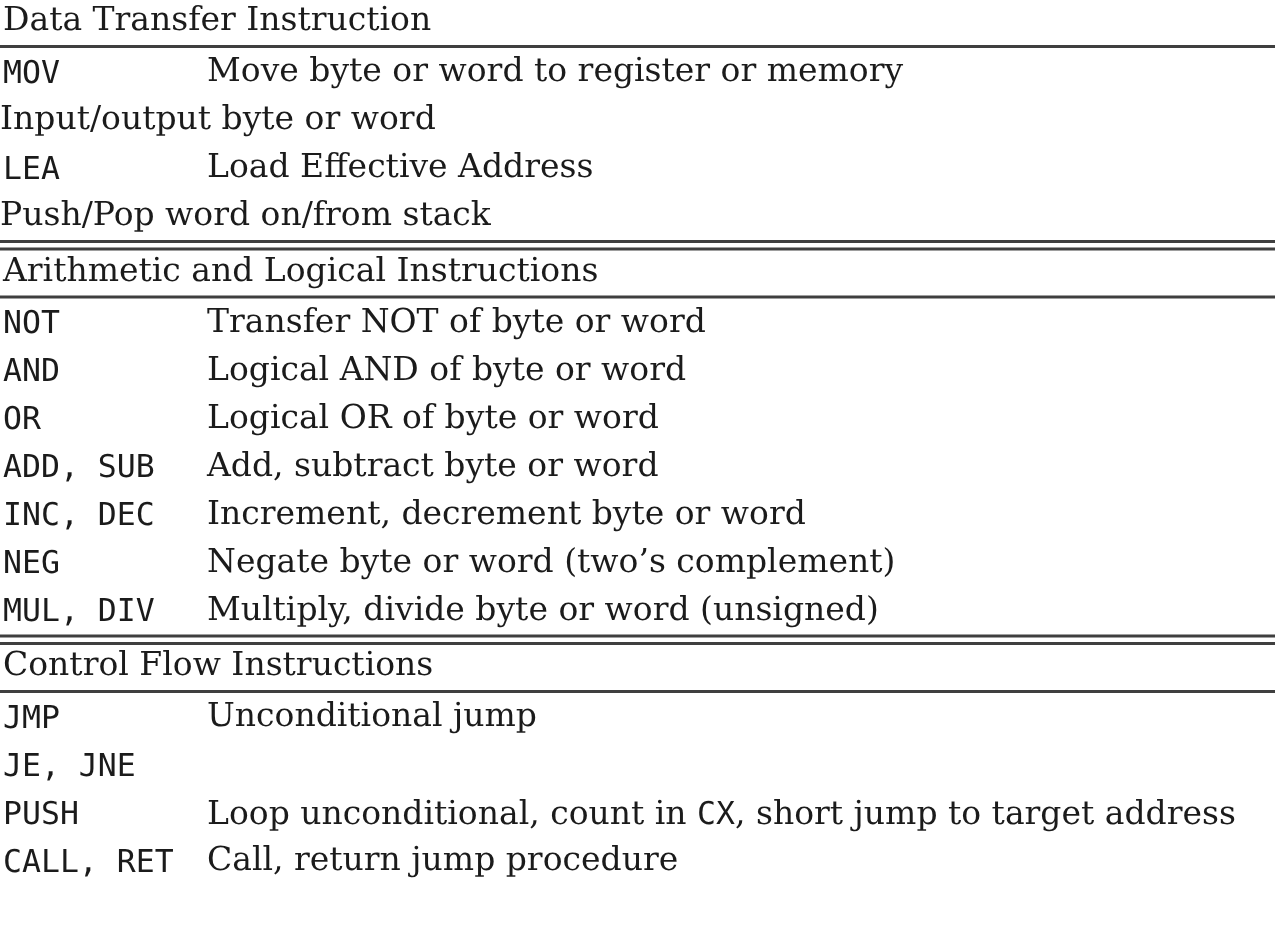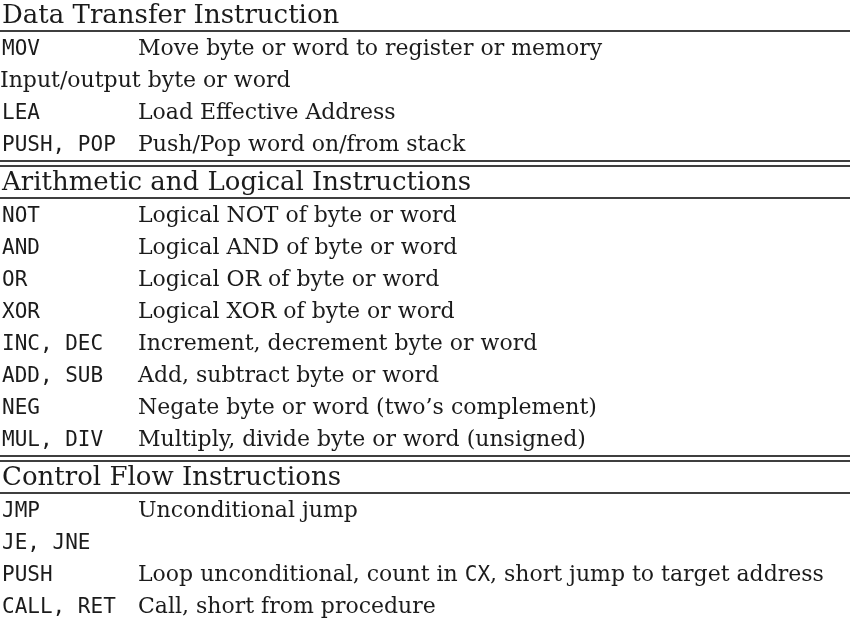--- a/index.html
+++ b/index.html
@@ -15,21 +15,21 @@
   .page {
     position: relative;
     width: 850px;
     height: 619px;
     overflow: hidden;
     background: var(--bg);
     color: var(--text);
   }
   .section-title {
     font-family: "DejaVu Serif", serif;
-    font-size: 26px;
+    font-size: 22px;
     font-weight: normal;
     line-height: 26px;
     margin: 0;
     padding: 1px 0 3px 2px;
     border-bottom: 2px solid var(--rule);
     white-space: nowrap;
   }
   .rule-double {
     height: 3px;
     border-top: 2px solid var(--rule);
@@ -73,52 +73,47 @@
     <span class="description"><span>Move byte or word to register or memory</span></span>
   </div>
         <div class="row">
     <span class="description"><span>Input/output byte or word</span></span>
   </div>
         <div class="row">
     <span class="mnemonic">LEA</span>
     <span class="description"><span>Load Effective Address</span></span>
   </div>
         <div class="row">
-    <span class="mnemonic">PUSH, POP</span>
     <span class="description"><span>Push/Pop word on/from stack</span></span>
   </div>
       </div>
   </section>
     <section class="section">
     <div class="rule-double"></div>
     <h2 class="section-title">Arithmetic and Logical Instructions</h2>
     <div class="section-rows">
         <div class="row">
     <span class="mnemonic">NOT</span>
-    <span class="description"><span>Logical NOT of byte or word</span></span>
+    <span class="description"><span>Transfer NOT of byte or word</span></span>
   </div>
         <div class="row">
     <span class="mnemonic">AND</span>
     <span class="description"><span>Logical AND of byte or word</span></span>
   </div>
         <div class="row">
     <span class="mnemonic">OR</span>
     <span class="description"><span>Logical OR of byte or word</span></span>
   </div>
         <div class="row">
-    <span class="mnemonic">XOR</span>
-    <span class="description"><span>Logical XOR of byte or word</span></span>
+    <span class="mnemonic">ADD, SUB</span>
+    <span class="description"><span>Add, subtract byte or word</span></span>
   </div>
         <div class="row">
     <span class="mnemonic">INC, DEC</span>
     <span class="description"><span>Increment, decrement byte or word</span></span>
-  </div>
-        <div class="row">
-    <span class="mnemonic">ADD, SUB</span>
-    <span class="description"><span>Add, subtract byte or word</span></span>
   </div>
         <div class="row">
     <span class="mnemonic">NEG</span>
     <span class="description"><span>Negate byte or word (two’s complement)</span></span>
   </div>
         <div class="row">
     <span class="mnemonic">MUL, DIV</span>
     <span class="description"><span>Multiply, divide byte or word (unsigned)</span></span>
   </div>
       </div>
@@ -133,17 +128,17 @@
   </div>
         <div class="row">
     <span class="mnemonic">JE, JNE</span>
   </div>
         <div class="row">
     <span class="mnemonic">PUSH</span>
     <span class="description"><span>Loop unconditional, count in </span><span class="code">CX</span><span>, short jump to target address</span></span>
   </div>
         <div class="row">
     <span class="mnemonic">CALL, RET</span>
-    <span class="description"><span>Call, short from procedure</span></span>
+    <span class="description"><span>Call, return jump procedure</span></span>
   </div>
       </div>
   </section>
   </div>
 
 </body></html>

